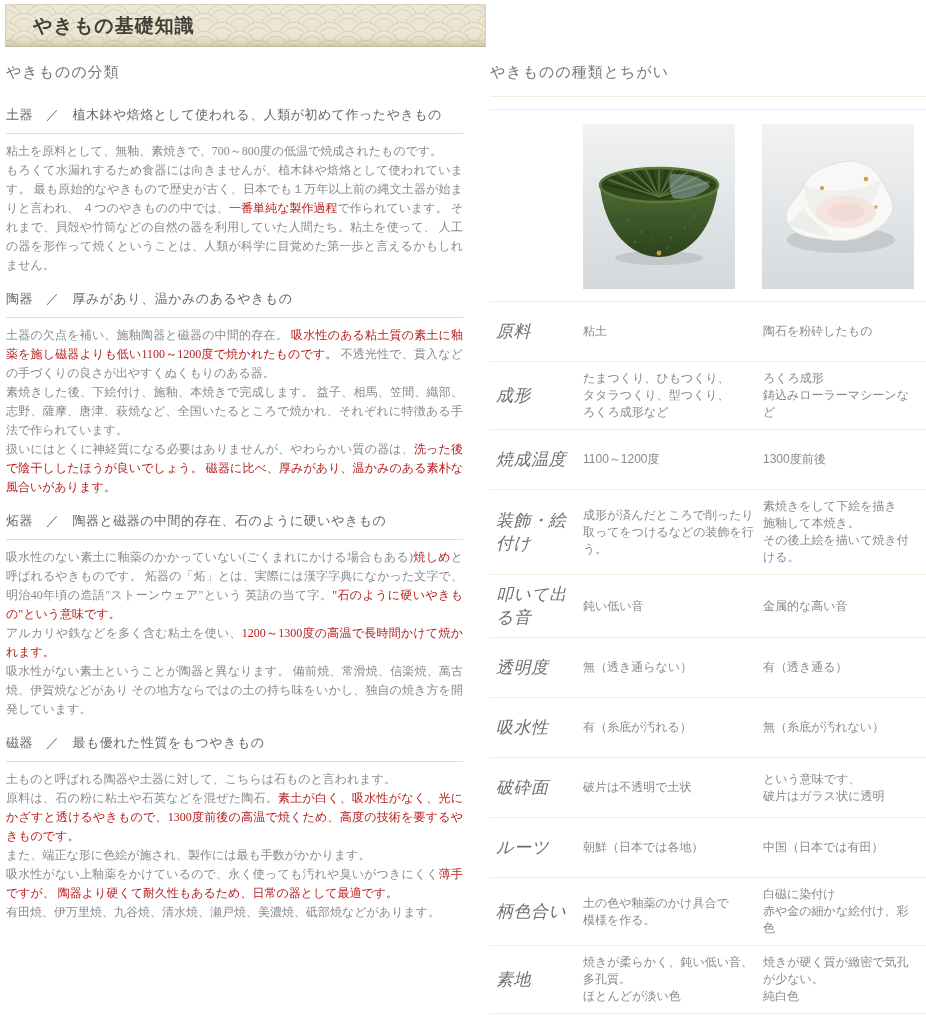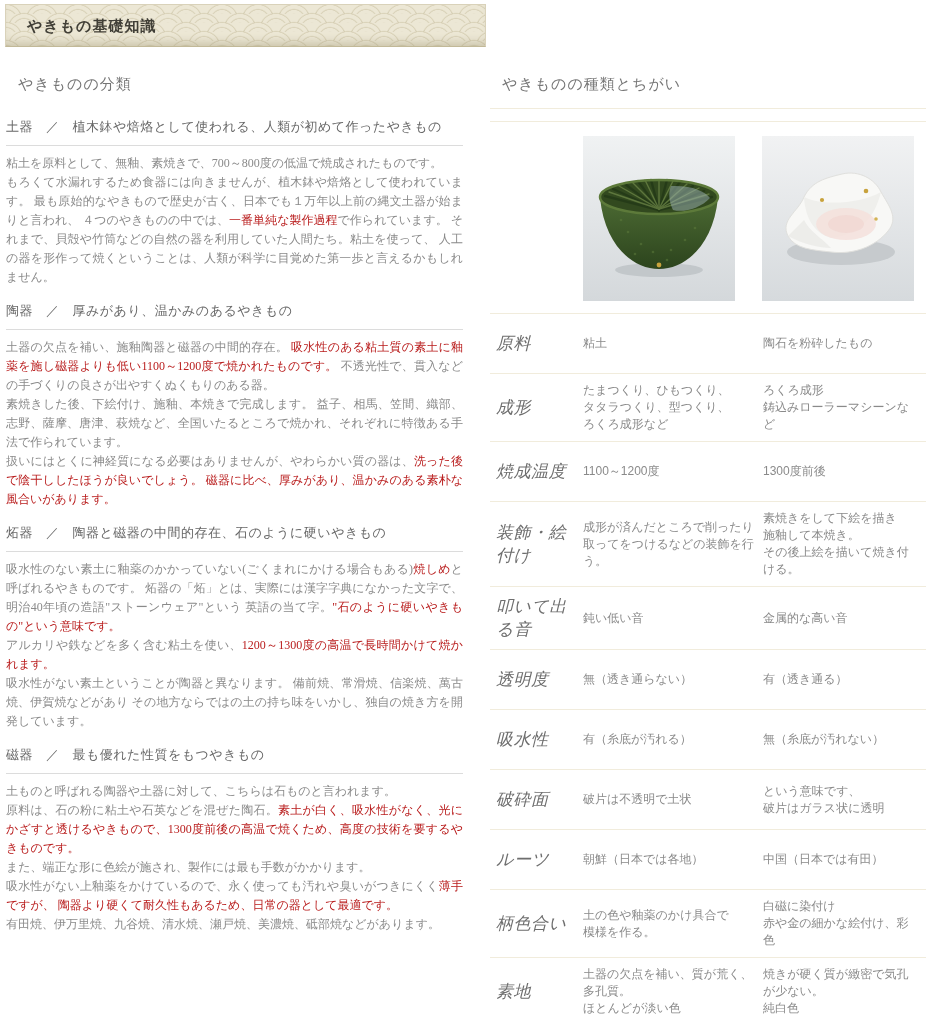--- a/index.html
+++ b/index.html
@@ -19,26 +19,26 @@
       radial-gradient(circle at 50% 135%, rgba(190,180,145,0) 5px, rgba(190,180,145,.45) 5.6px, rgba(190,180,145,0) 7px,
         rgba(190,180,145,0) 10px, rgba(190,180,145,.45) 10.6px, rgba(190,180,145,0) 12px,
         rgba(190,180,145,0) 15px, rgba(190,180,145,.45) 15.6px, rgba(190,180,145,0) 17px);
     background-size:36px 18px;
     background-position:0 0,18px 9px;
     border:1px solid #d9d2ba;border-bottom-color:#c2b998;
     box-shadow:inset 0 -9px 10px -6px rgba(158,148,112,.45);
   }
   .banner-title{
     display:inline-block;line-height:41px;padding-left:21px;
-    font-size:15px;font-weight:bold;letter-spacing:1px;color:#413f37;
+    font-size:19px;font-weight:bold;letter-spacing:1px;color:#413f37;margin-left:6px;
   }
   
   .col-left{position:absolute;left:6px;top:63px;width:457px;}
   .col-right{position:absolute;left:490px;top:63px;width:436px;}
-  .col-title{margin:12px;font-size:15px;font-weight:normal;color:#757575;letter-spacing:1px;}
+  .col-title{margin:0;font-size:15px;font-weight:normal;color:#757575;letter-spacing:1px;}
   
   #sections{margin-top:24px;}
   .section{margin-top:15px;font-family:Liberation Serif, serif;}
   .sec-head{margin:0;font-size:13px;font-weight:normal;color:#686868;letter-spacing:.5px;}
   .sec-head .sep{margin:0 13px;}
   .sec-rule{height:0;border-top:1px solid #dcdcdc;margin-top:9px;}
   .sec-body{margin:8px 0 0 0;font-size:12px;line-height:19px;color:#8a8a8a;text-align:justify;}
   .sec-body .red{color:#b91c1c;}
   
   .rule{height:0;border-top:1px solid #f1ecdc;}
@@ -268,21 +268,21 @@
             <div>模様を作る。</div>
           </div>
           <div class="t-cell">
             <div>白磁に染付け</div>
             <div>赤や金の細かな絵付け、彩色</div>
           </div>
         </div>
         <div class="t-row">
           <div class="t-label">素地</div>
           <div class="t-cell">
-            <div>土器の欠点を補い、質が荒く、多孔質。</div>
+            <div>焼きが柔らかく、鈍い低い音、多孔質。</div>
             <div>ほとんどが淡い色</div>
           </div>
           <div class="t-cell">
             <div>焼きが硬く質が緻密で気孔が少ない。</div>
             <div>純白色</div>
           </div>
         </div>
       </div>
 
   </div>

